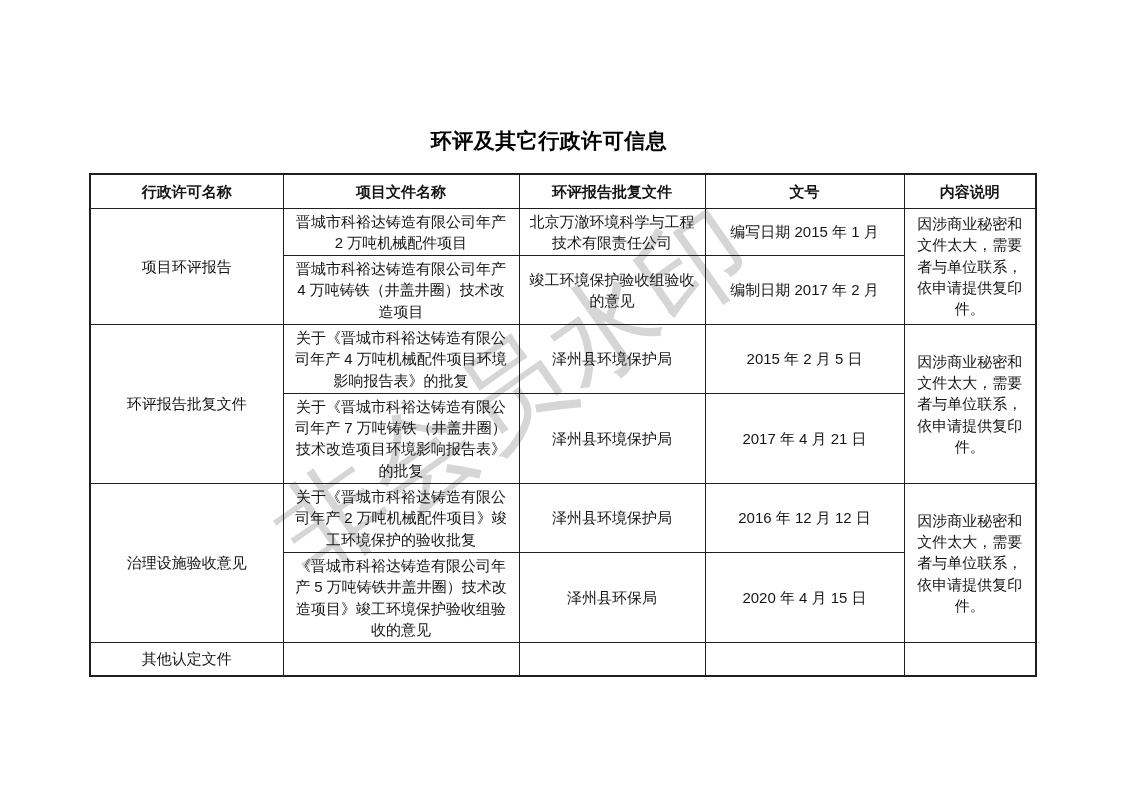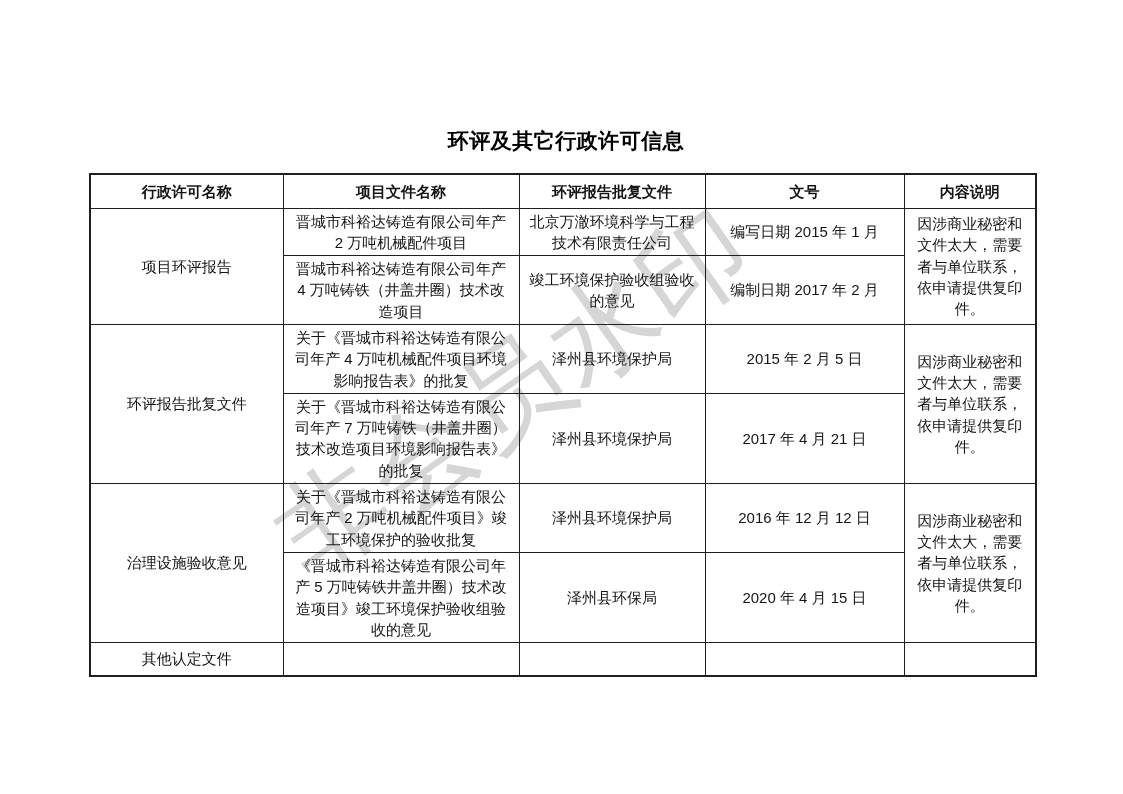--- a/index.html
+++ b/index.html
@@ -1,21 +1,21 @@
 <!DOCTYPE html>
 <html><head>
 <meta charset="utf-8">
 <style>
   html,body{margin:0;padding:0;background:#fff;}
   .page{
     position:relative;width:1123px;height:794px;background:#ffffff;overflow:hidden;
     font-family:"Liberation Sans","DejaVu Sans",sans-serif;color:#111;
   }
   .title{
-    position:absolute;left:93px;top:127px;width:946px;text-align:center;
+    position:absolute;left:76px;top:127px;width:946px;text-align:center;
     font-size:21px;font-weight:700;letter-spacing:0.5px;color:#000;
   }
   .watermark{
     position:absolute;left:288px;top:484px;z-index:0;
     font-size:108px;line-height:1.2;color:#d6d6d6;letter-spacing:2px;
     white-space:nowrap;transform:rotate(-35deg);transform-origin:0 50%;
     user-select:none;pointer-events:none;
   }
   table.doc-table{
     position:absolute;left:89px;top:173px;width:946px;z-index:1;

